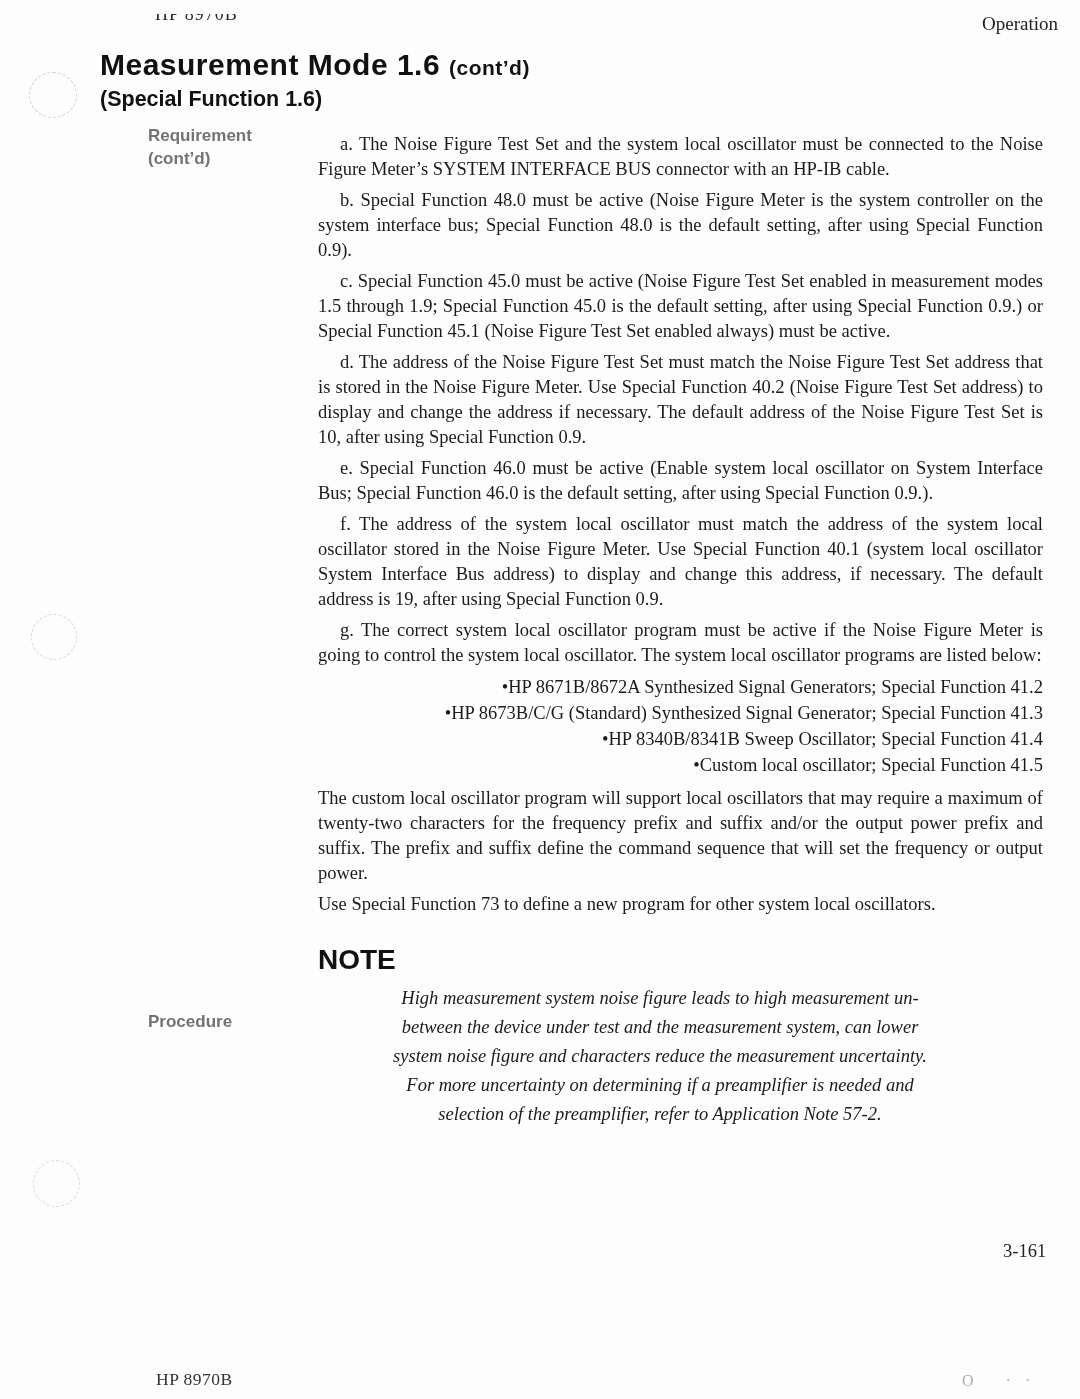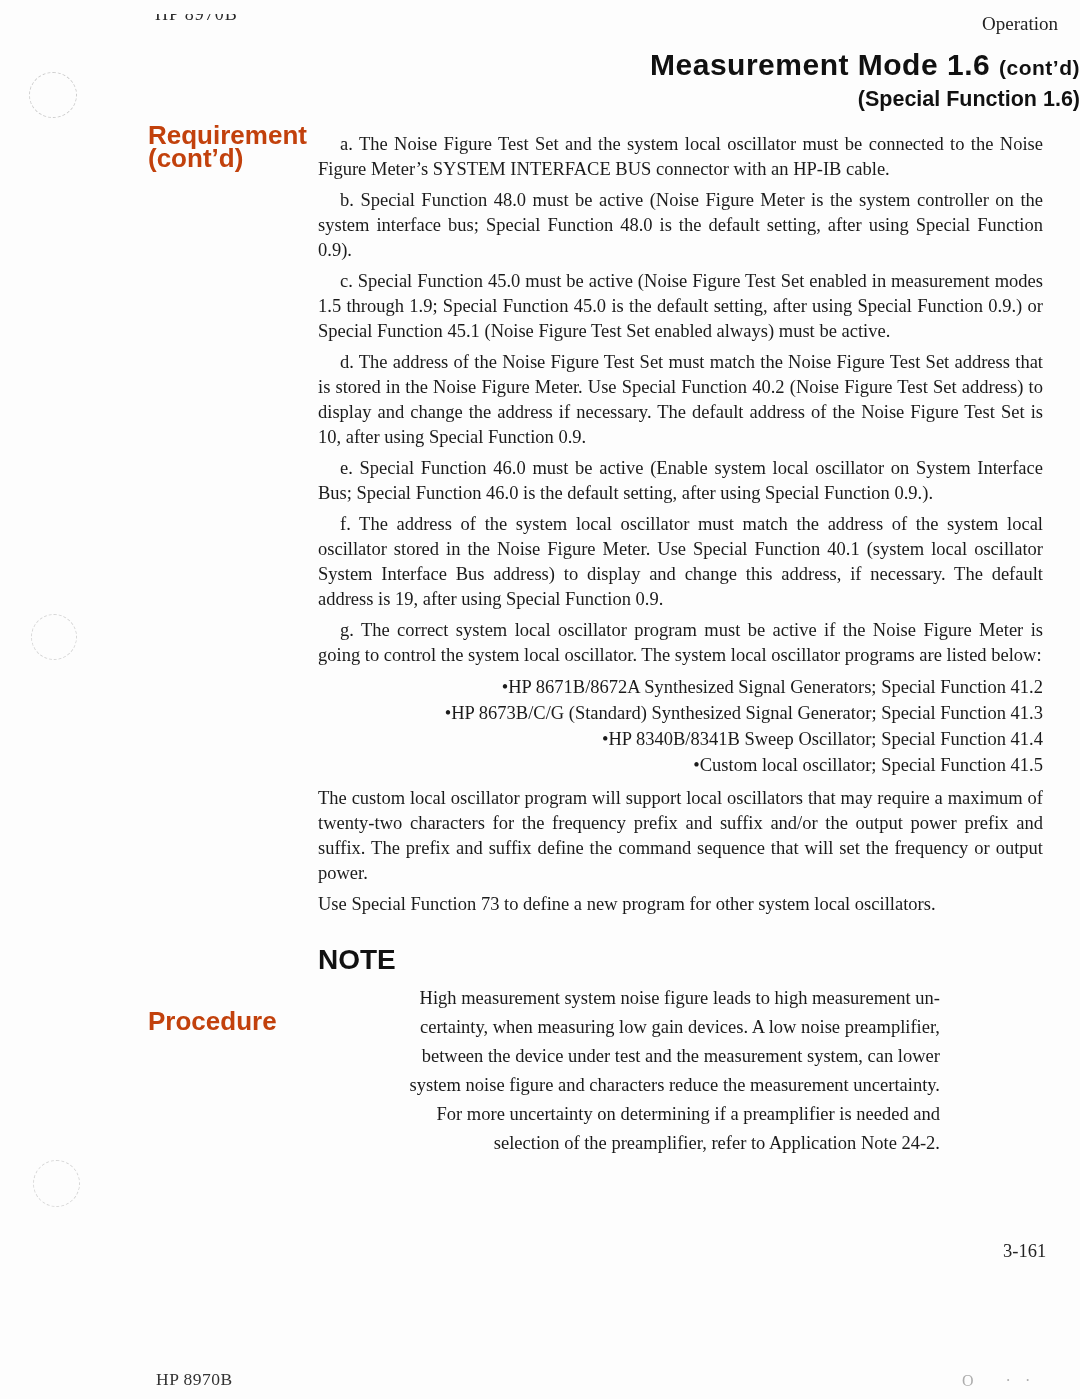--- a/index.html
+++ b/index.html
@@ -33,35 +33,35 @@
     letter-spacing:1px;
   }
   .header-right {
     position:absolute; top:13px; right:38px;
     font-size:19px; color:#222;
   }
 
   
   .title-block {
     position:absolute; top:48px; left:100px; width:980px;
-    text-align:right;
+    text-align:left;
     font-family:"Liberation Sans", sans-serif;
     font-weight:bold;
     color:#111;
   }
   .title-main { font-size:30px; line-height:34px; letter-spacing:.5px; }
   .title-suffix { font-size:21px; }
   .title-sub { font-size:21.5px; line-height:24px; margin-top:2px; }
 
   
   .margin-label {
     position:absolute; left:148px;
     font-family:"Liberation Sans", sans-serif;
-    font-weight:bold; font-size:26px; line-height:23px;
-    color:#c2410c;
+    font-weight:bold; font-size:17px; line-height:23px;
+    color:#737373;
     width:165px;
   }
   .margin-requirement { top:124px; }
   .margin-procedure  { top:1010px; }
 
   
   .body-col {
     position:absolute; left:318px; top:132px; width:725px;
     font-size:18.5px; line-height:25px;
     text-align:justify;
@@ -74,23 +74,24 @@
   .bullet-glyph { display:inline-block; width:16px; }
 
   .note-heading {
     font-family:"Liberation Sans", sans-serif;
     font-weight:bold; font-size:28px;
     text-align:left;
     margin:30px 0 12px 0;
     color:#111;
   }
   .note-body {
-    margin-left:30px; width:592px;
+    margin-left:46px; width:592px;
+    font-style:italic;
     font-size:18.5px; line-height:29px;
-    text-align:right;
+    text-align:center;
   }
 
   .page-number {
     position:absolute; left:1003px; top:1241px;
     font-size:18.5px; color:#222;
   }
   .footer-left {
     position:absolute; left:156px; top:1369px;
     font-size:17.5px; color:#333;
     clip-path: inset(0 0 18% 0);
@@ -145,25 +146,24 @@
       <li><span class="bullet-glyph">•</span><span>HP 8340B/8341B Sweep Oscillator; Special Function 41.4</span></li>
       <li><span class="bullet-glyph">•</span><span>Custom local oscillator; Special Function 41.5</span></li>
     </ul>
 
     <p class="para">The custom local oscillator program will support local oscillators that may require a maximum of twenty-two characters for the frequency prefix and suffix and/or the output power prefix and suffix.  The prefix and suffix define the command sequence that will set the frequency or output power.</p>
     <p class="para">Use Special Function 73 to define a new program for other system local oscillators.</p>
 
     <div class="note-heading">NOTE</div>
     <div class="note-body">
       <div>High measurement system noise figure leads to high measurement un-</div>
-      <div>certainty, when measuring low gain devices. A low noise preamplifier,</div>
       <div>between the device under test and the measurement system, can lower</div>
       <div>system noise figure and characters reduce the measurement uncertainty.</div>
       <div>For more uncertainty on determining if a preamplifier is needed and</div>
-      <div>selection of the preamplifier, refer to Application Note 24-2.</div>
+      <div>selection of the preamplifier, refer to Application Note 57-2.</div>
     </div>
   </div>
 
   <div class="page-number">3-161</div>
 
   <div class="footer-left">
     <span>HP 8970B</span>
   </div>
   <div class="footer-artifact">O ··</div>
 

